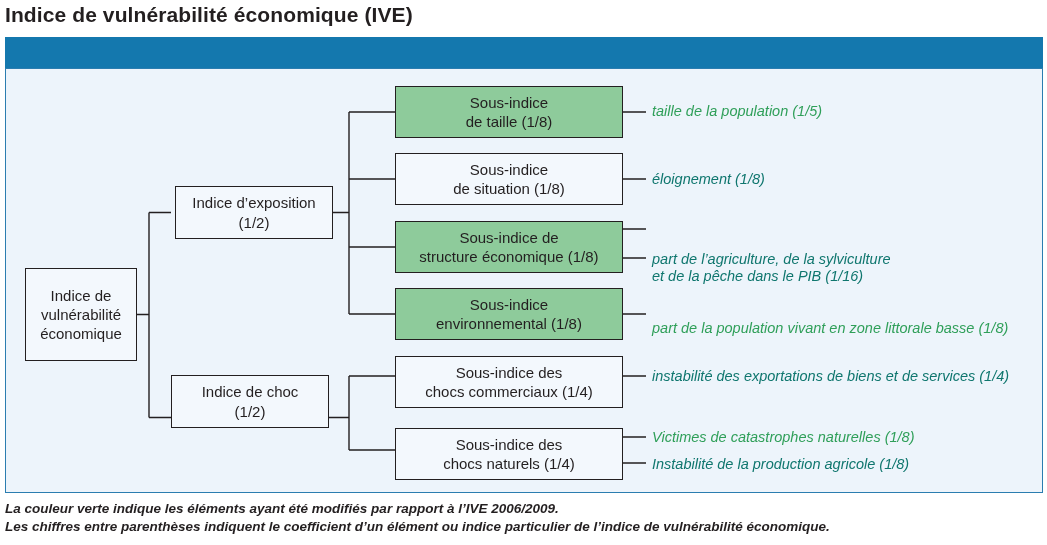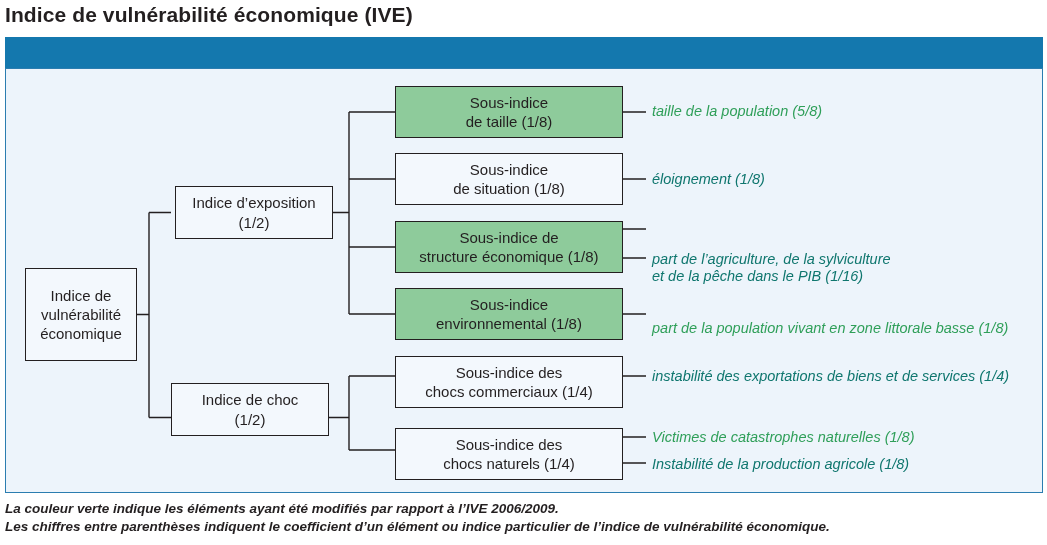--- a/index.html
+++ b/index.html
@@ -23,21 +23,21 @@
   .node {
     position:absolute; box-sizing:border-box;
     border:1.5px solid #231f20; background:#f3f8fd;
     display:flex; align-items:center; justify-content:center;
     text-align:center; white-space:pre-line;
     font-size:15px; line-height:1.27; color:#231f20;
   }
   .node.green { background:#8ecb9b; }
   .node.root   { left:19px;  top:199px; width:112px; height:93px; }
   .node.branch-a { left:169px; top:117px; width:158px; height:53px; }
-  .node.branch-b { left:165px; top:314px; width:158px; height:53px; }
+  .node.branch-b { left:165px; top:306px; width:158px; height:53px; }
   .node.sub   { left:389px; width:228px; height:52px; }
   .sub.b1 { top:17px; }  .sub.b2 { top:84px; }  .sub.b3 { top:152px; }
   .sub.b4 { top:219px; } .sub.b5 { top:287px; } .sub.b6 { top:359px; }
   .leaf {
     position:absolute; left:646px; font-style:italic; font-size:14.5px;
     line-height:1.15; color:#0f766e; white-space:pre-line;
   }
   .leaf.green { color:#2f9f59; }
   .leaf.l1 { top:34px; }  .leaf.l2 { top:102px; } .leaf.l3 { top:152px; }
   .leaf.l4 { top:182px; } .leaf.l5 { top:251px; } .leaf.l6 { top:299px; }
@@ -107,21 +107,21 @@
 
     <div class="node sub b4 green">Sous-indice
 environnemental (1/8)</div>
 
     <div class="node sub b5">Sous-indice des
 chocs commerciaux (1/4)</div>
 
     <div class="node sub b6">Sous-indice des
 chocs naturels (1/4)</div>
 
-    <div class="leaf l1 green">taille de la population (5/8)</div>
+    <div class="leaf l1 green">taille de la population (1/5)</div>
 
     <div class="leaf l2">éloignement (1/8)</div>
 
 
     <div class="leaf l4">part de l’agriculture, de la sylviculture
 et de la pêche dans le PIB (1/16)</div>
 
     <div class="leaf l5 green">part de la population vivant en zone littorale basse (1/8)</div>
 
     <div class="leaf l6">instabilité des exportations de biens et de services (1/4)</div>

